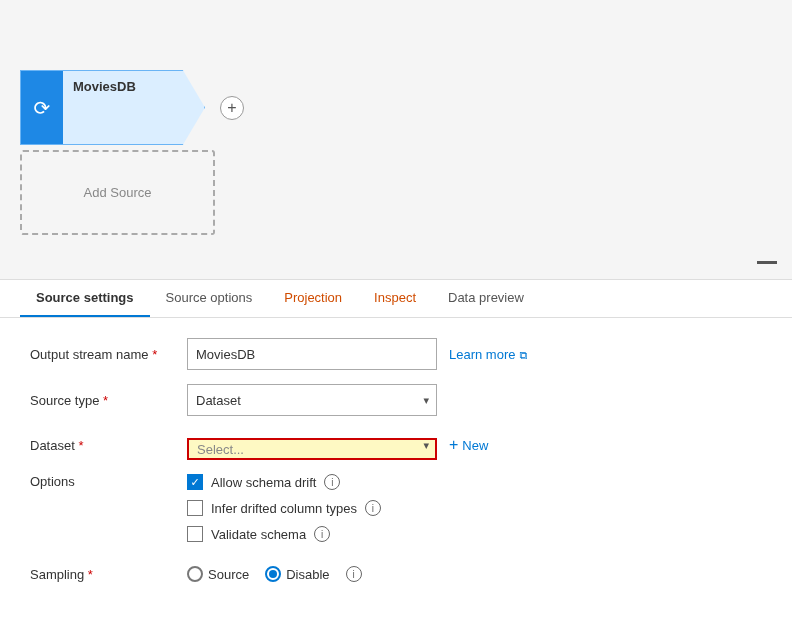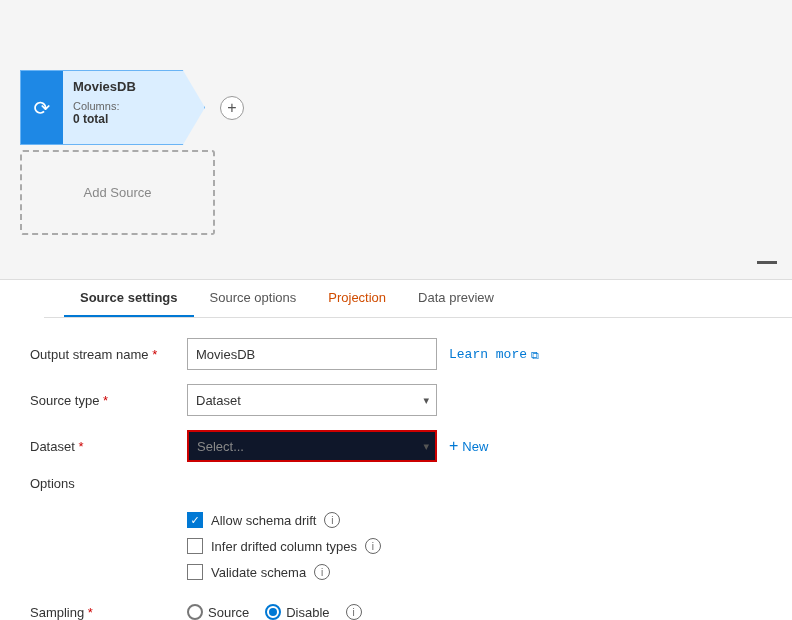--- a/index.html
+++ b/index.html
@@ -119,21 +119,20 @@
       height: 3px;
       background: #555;
       cursor: pointer;
     }
 
     .tabs-container {
       border-bottom: 1px solid #ddd;
       padding: 0 20px;
       display: flex;
       gap: 0;
-      margin-left: 44px;
     }
 
     .tab {
       padding: 10px 16px;
       cursor: pointer;
       font-size: 13px;
       color: #555;
       border-bottom: 2px solid transparent;
       white-space: nowrap;
     }
@@ -210,67 +209,66 @@
       font-size: 11px;
     }
 
     .dataset-select-wrapper {
       position: relative;
       width: 250px;
     }
 
     .dataset-select-wrapper select {
       width: 100%;
-      height: 32px;
+      height: 22px;
       border: 2px solid #c00;
       padding: 0 8px;
       font-size: 13px;
       color: #888;
-      background: #0f172a;
+      background: #fef9c3;
       appearance: none;
       -webkit-appearance: none;
       cursor: pointer;
+      margin-top: 8px;
     }
 
     .dataset-select-wrapper .chevron {
       position: absolute;
       right: 8px;
       top: 50%;
       transform: translateY(-50%);
       pointer-events: none;
       color: #555;
       font-size: 11px;
     }
 
     .learn-more-link {
       color: #0078d4;
       font-size: 13px;
       text-decoration: none;
       display: flex;
       align-items: flex-end;
       gap: 4px;
       cursor: pointer;
-      font-family: Liberation Mono, monospace;
     }
 
     .new-btn {
       display: flex;
       align-items: center;
       gap: 4px;
       color: #0078d4;
       font-size: 13px;
       cursor: pointer;
       background: none;
       border: none;
       padding: 0;
     }
 
     .options-area {
       margin-left: 145px;
-      margin-top: 36px;
     }
 
     .option-row {
       display: flex;
       align-items: center;
       gap: 8px;
       margin-bottom: 10px;
       font-size: 13px;
       color: #333;
     }
@@ -369,38 +367,35 @@
 
 <div class="canvas-area">
 
   <div class="node-container">
     <div class="node">
       <div class="node-icon-area">
         <span class="node-icon">⟳</span>
       </div>
       <div class="node-content">
         <div class="node-title">MoviesDB</div>
-        <div class="node-subtitle">
-          <span>Columns:</span><br>
-          <span class="node-count">0 total</span>
-        </div>
       </div>
     </div>
     <div class="plus-btn">+</div>
   </div>
 
   <div class="add-source-box">Add Source</div>
 
   <div class="minimize-btn"></div>
 </div>
 
 <div class="tabs-container">
   <div class="tab active">Source settings</div>
   <div class="tab">Source options</div>
   <div class="tab orange">Projection</div>
+  <div class="tab orange">Inspect</div>
   <div class="tab">Data preview</div>
 </div>
 
 <div class="form-area">
 
   <div class="form-row">
     <div class="form-label">
       <span>Output stream name</span>
       <span class="required"> *</span>
     </div>

